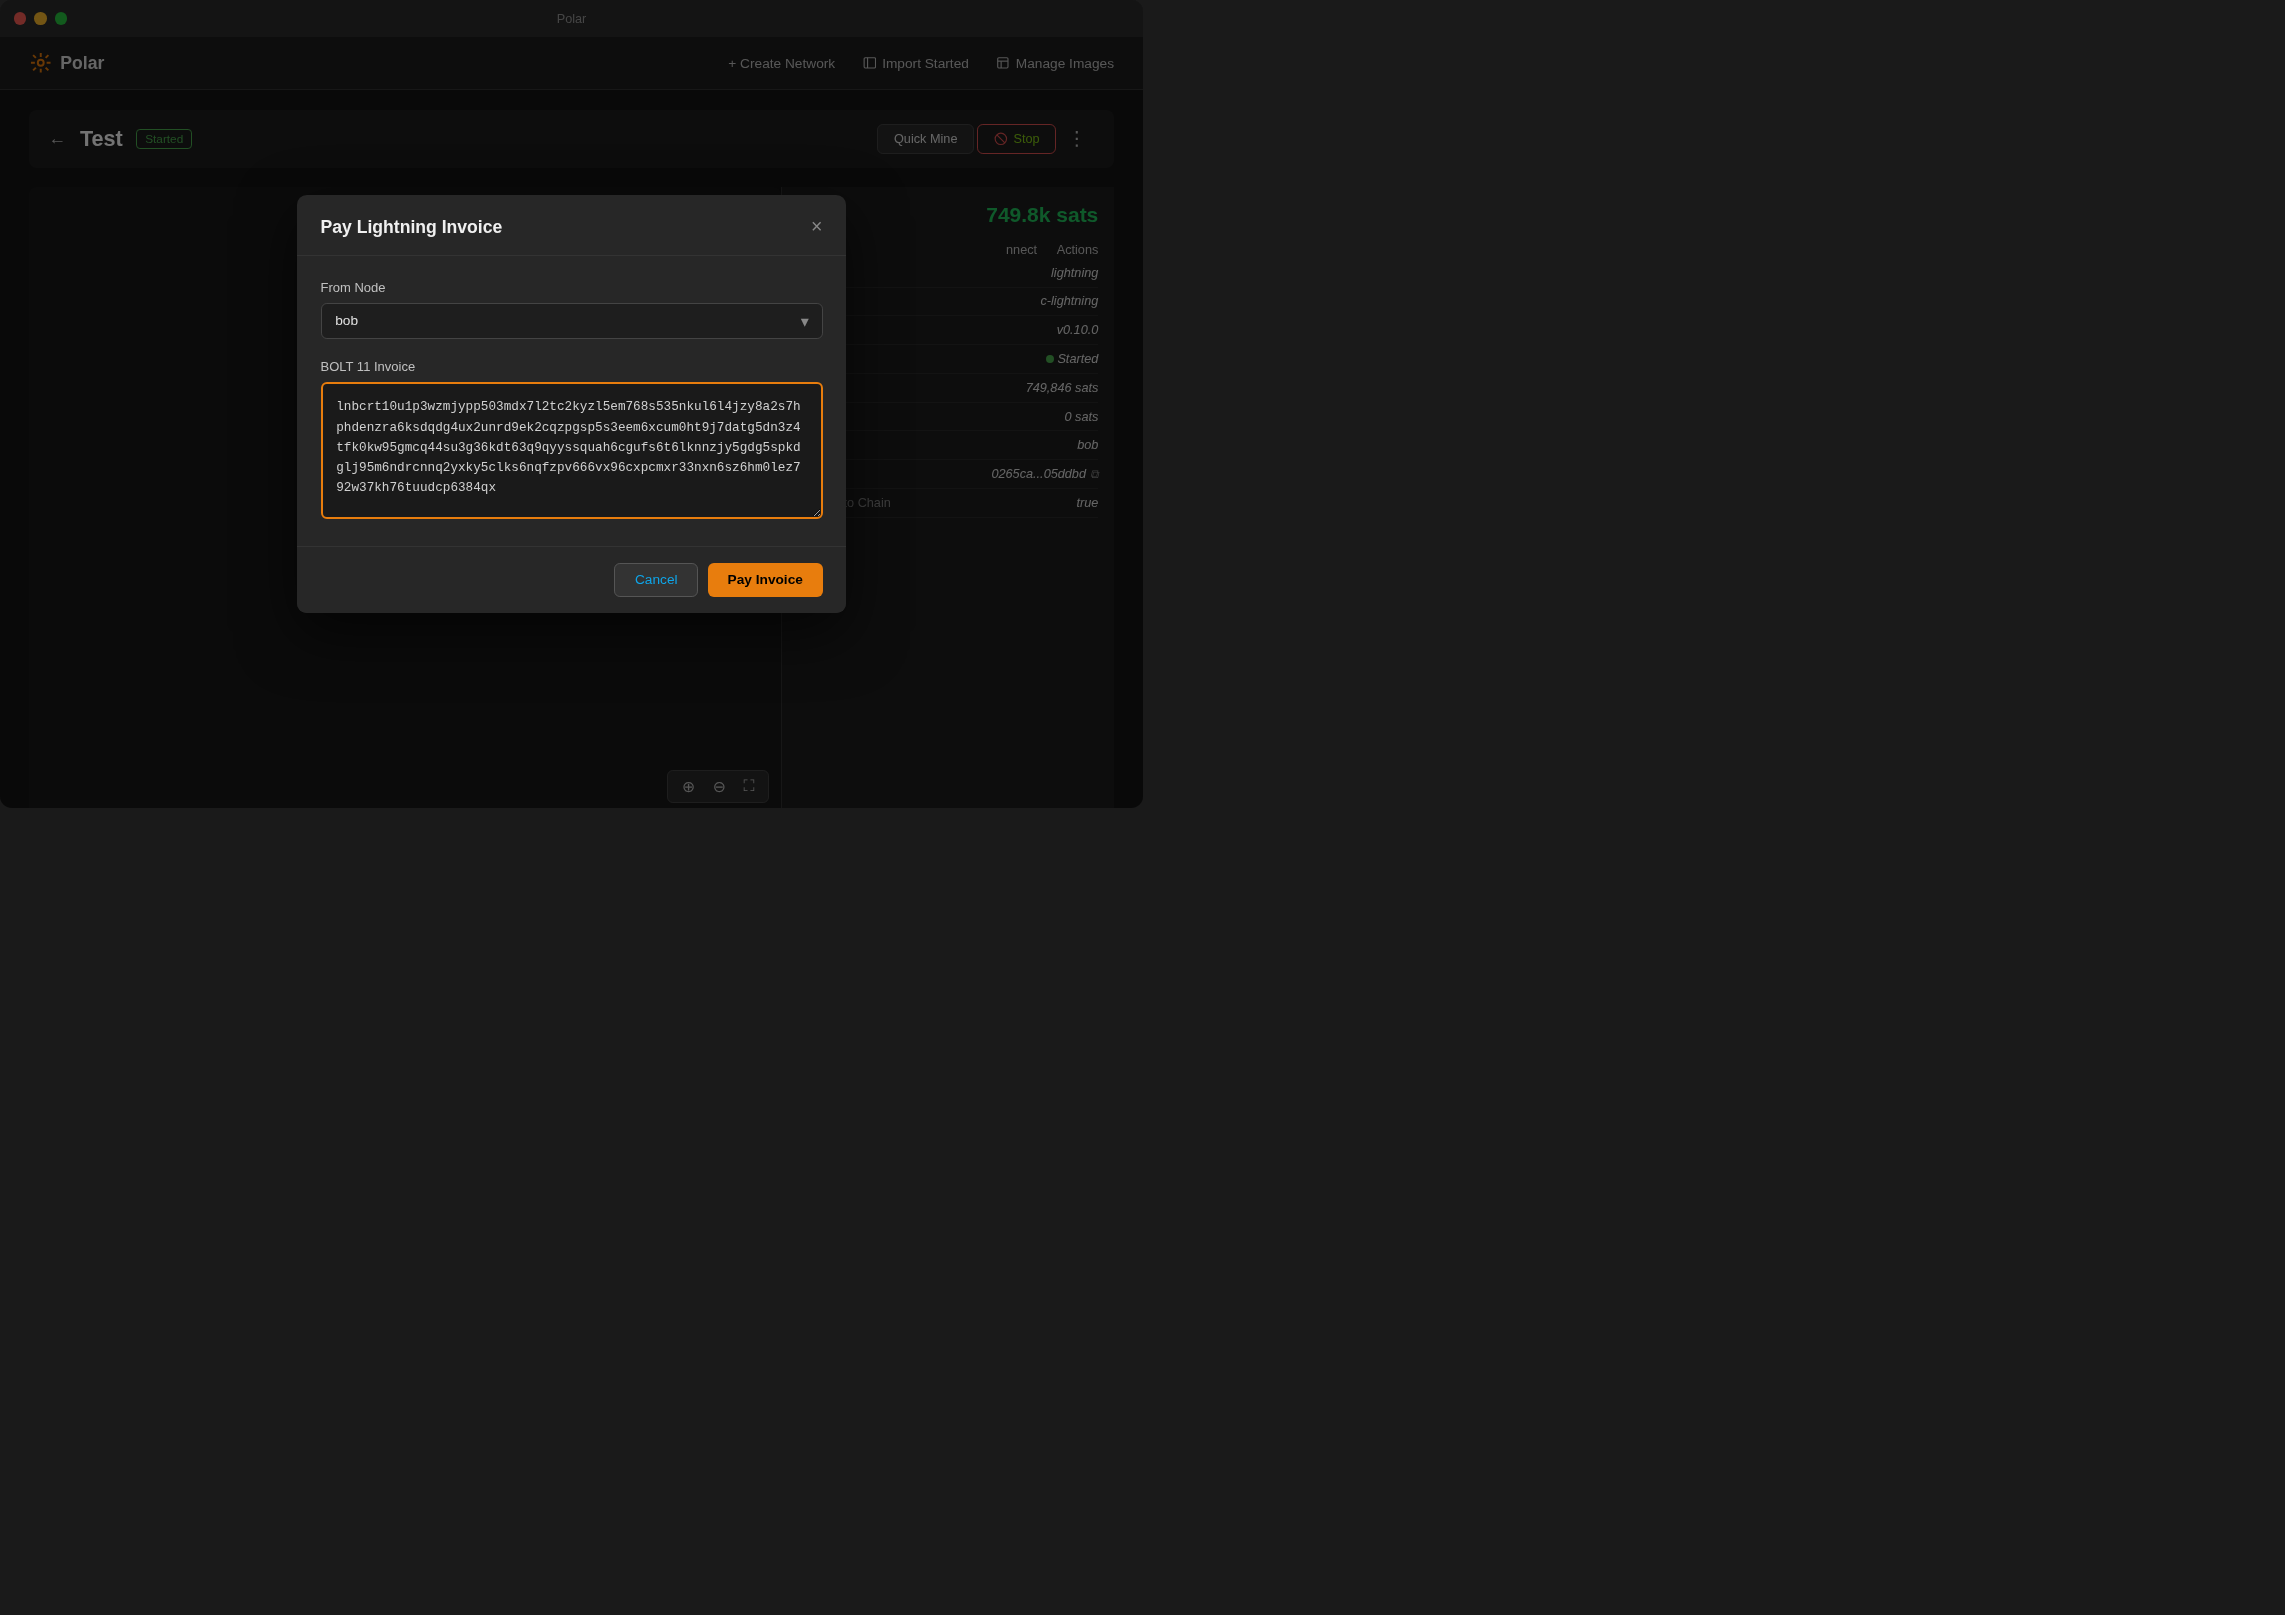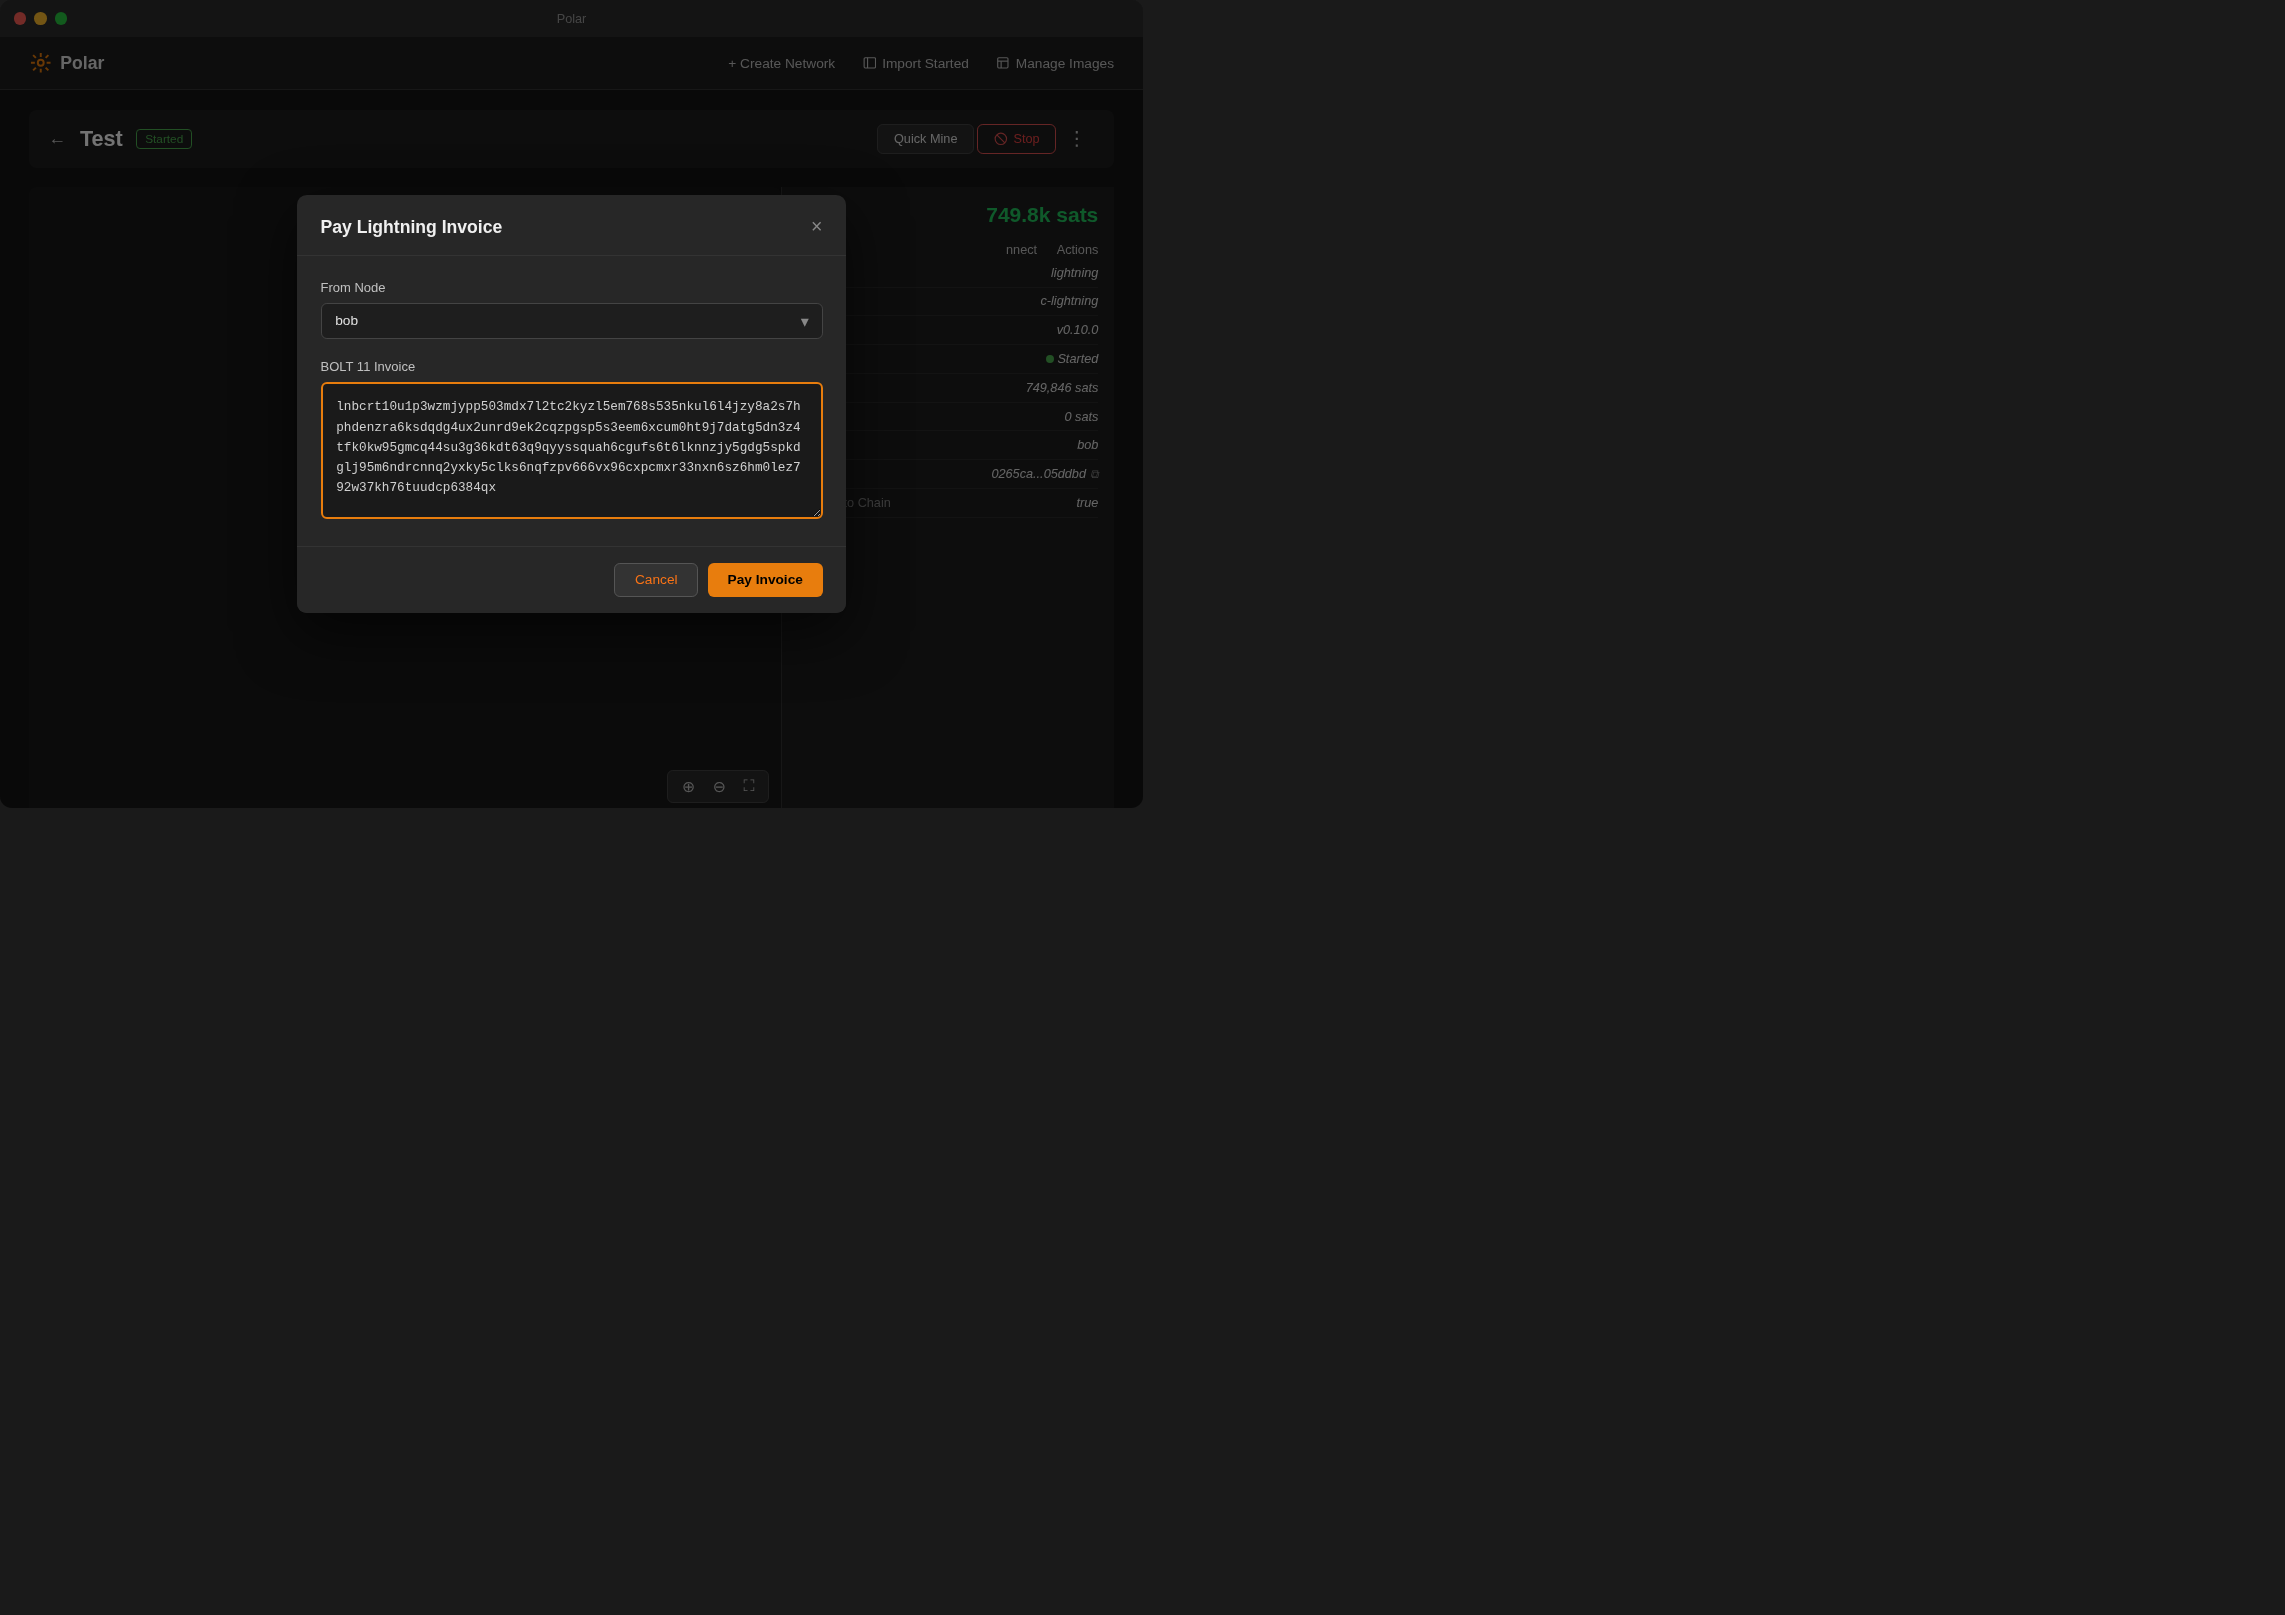--- a/index.html
+++ b/index.html
@@ -146,21 +146,21 @@
       color: #e0e0e0;
       padding: 6.9px 15.7px;
       border-radius: 5.9px;
       font-size: 12.7px;
       cursor: pointer;
     }
 
     .stop-btn {
       background: transparent;
       border: 1px solid #e05252;
-      color: #ef4444;
+      color: #84cc16;
       padding: 6.9px 15.7px;
       border-radius: 5.9px;
       font-size: 12.7px;
       cursor: pointer;
       display: flex;
       align-items: flex-end;
       gap: 5.9px;
     }
 
     .more-btn {
@@ -431,21 +431,21 @@
       display: flex;
       justify-content: flex-end;
       gap: 9.8px;
       border-top: 1px solid #333;
       background: #272727;
     }
 
     .cancel-btn {
       background: #333;
       border: 1px solid #555;
-      color: #f97316;
+      color: #0ea5e9;
       padding: 8.8px 19.6px;
       border-radius: 5.9px;
       font-size: 13.7px;
       cursor: pointer;
     }
 
     .pay-invoice-btn {
       background: #e87d0d;
       border: none;
       color: #000000;

